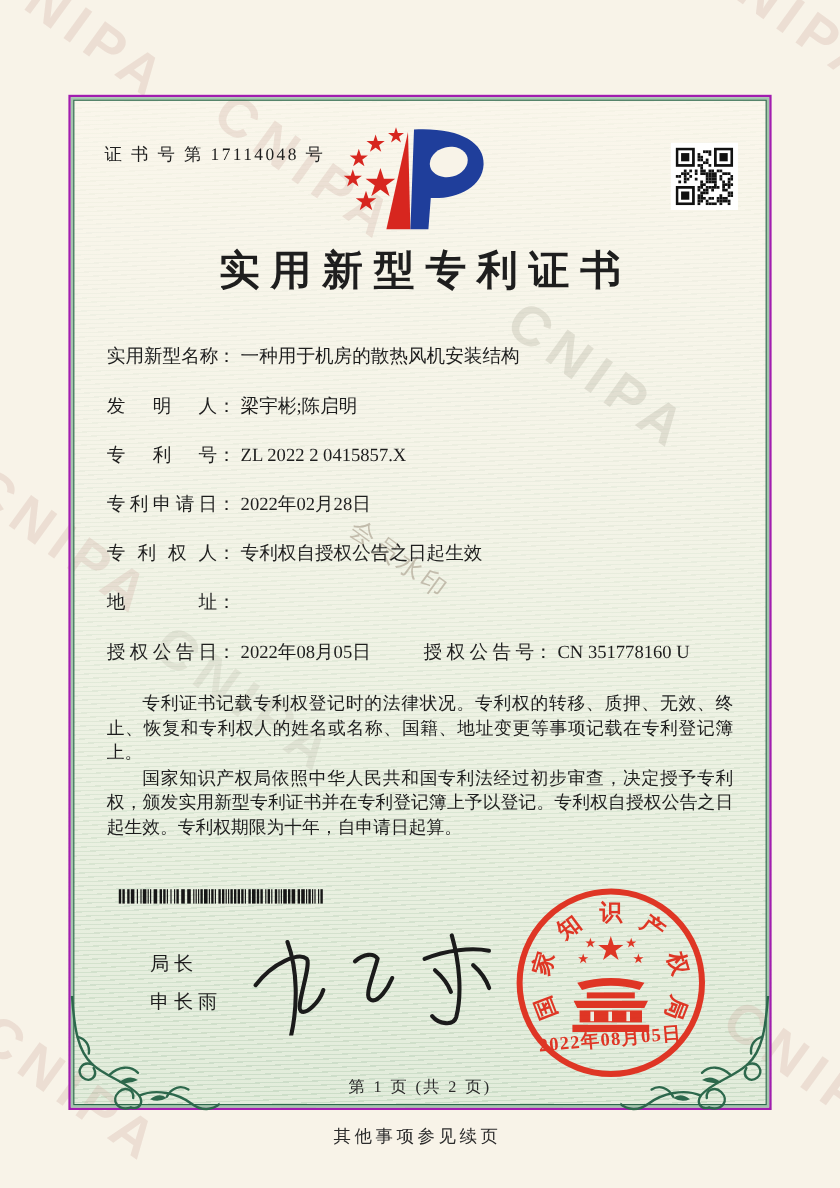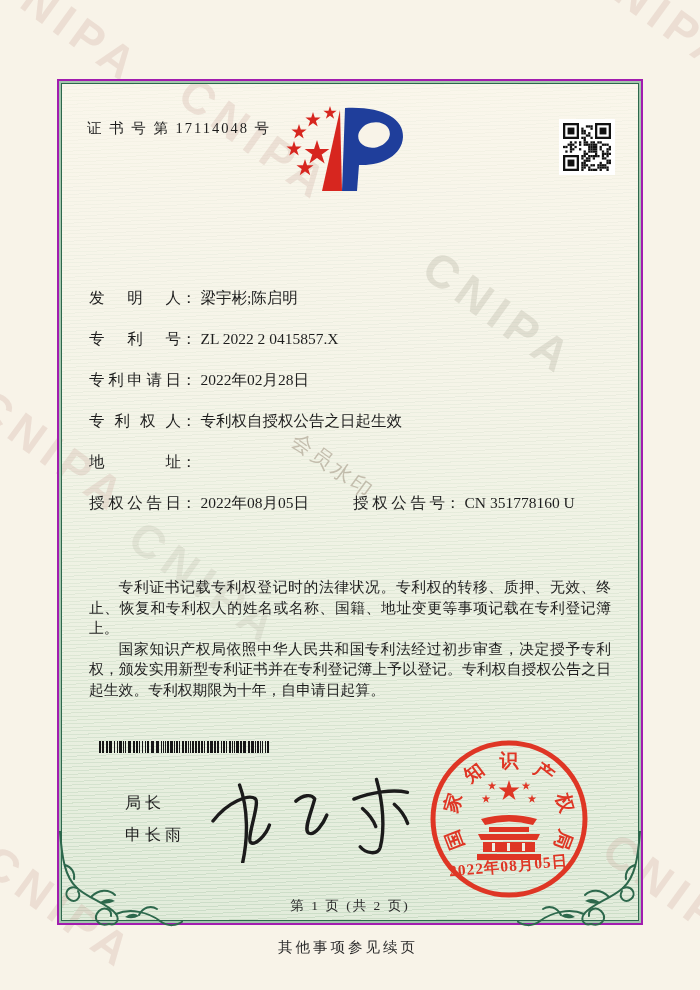--- a/index.html
+++ b/index.html
@@ -245,22 +245,27 @@
         <rect x="4.571428571428571" y="4.571428571428571" width="6.857142857142857" height="6.857142857142857" fill="#111"></rect>
         <rect x="32" y="0" width="16" height="16" fill="#111"></rect>
         <rect x="34.285714285714285" y="2.2857142857142856" width="11.428571428571427" height="11.428571428571427" fill="#fff"></rect>
         <rect x="36.57142857142857" y="4.571428571428571" width="6.857142857142857" height="6.857142857142857" fill="#111"></rect>
         <rect x="0" y="32" width="16" height="16" fill="#111"></rect>
         <rect x="2.2857142857142856" y="34.285714285714285" width="11.428571428571427" height="11.428571428571427" fill="#fff"></rect>
         <rect x="4.571428571428571" y="36.57142857142857" width="6.857142857142857" height="6.857142857142857" fill="#111"></rect>
       </svg>
   </div>
 
+  <div class="doc-title">实用新型专利证书</div>
 
   <div class="fields">
+    <div class="frow">
+      <span class="flabel"><span class="ltext">实用新型名称</span><span class="colon">：</span></span>
+      <span class="fvalue">一种用于机房的散热风机安装结构</span>
+    </div>
     <div class="frow">
       <span class="flabel"><span class="ltext">发明人</span><span class="colon">：</span></span>
       <span class="fvalue">梁宇彬;陈启明</span>
     </div>
     <div class="frow">
       <span class="flabel"><span class="ltext">专利号</span><span class="colon">：</span></span>
       <span class="fvalue">ZL 2022 2 0415857.X</span>
     </div>
     <div class="frow">
       <span class="flabel"><span class="ltext">专利申请日</span><span class="colon">：</span></span>

